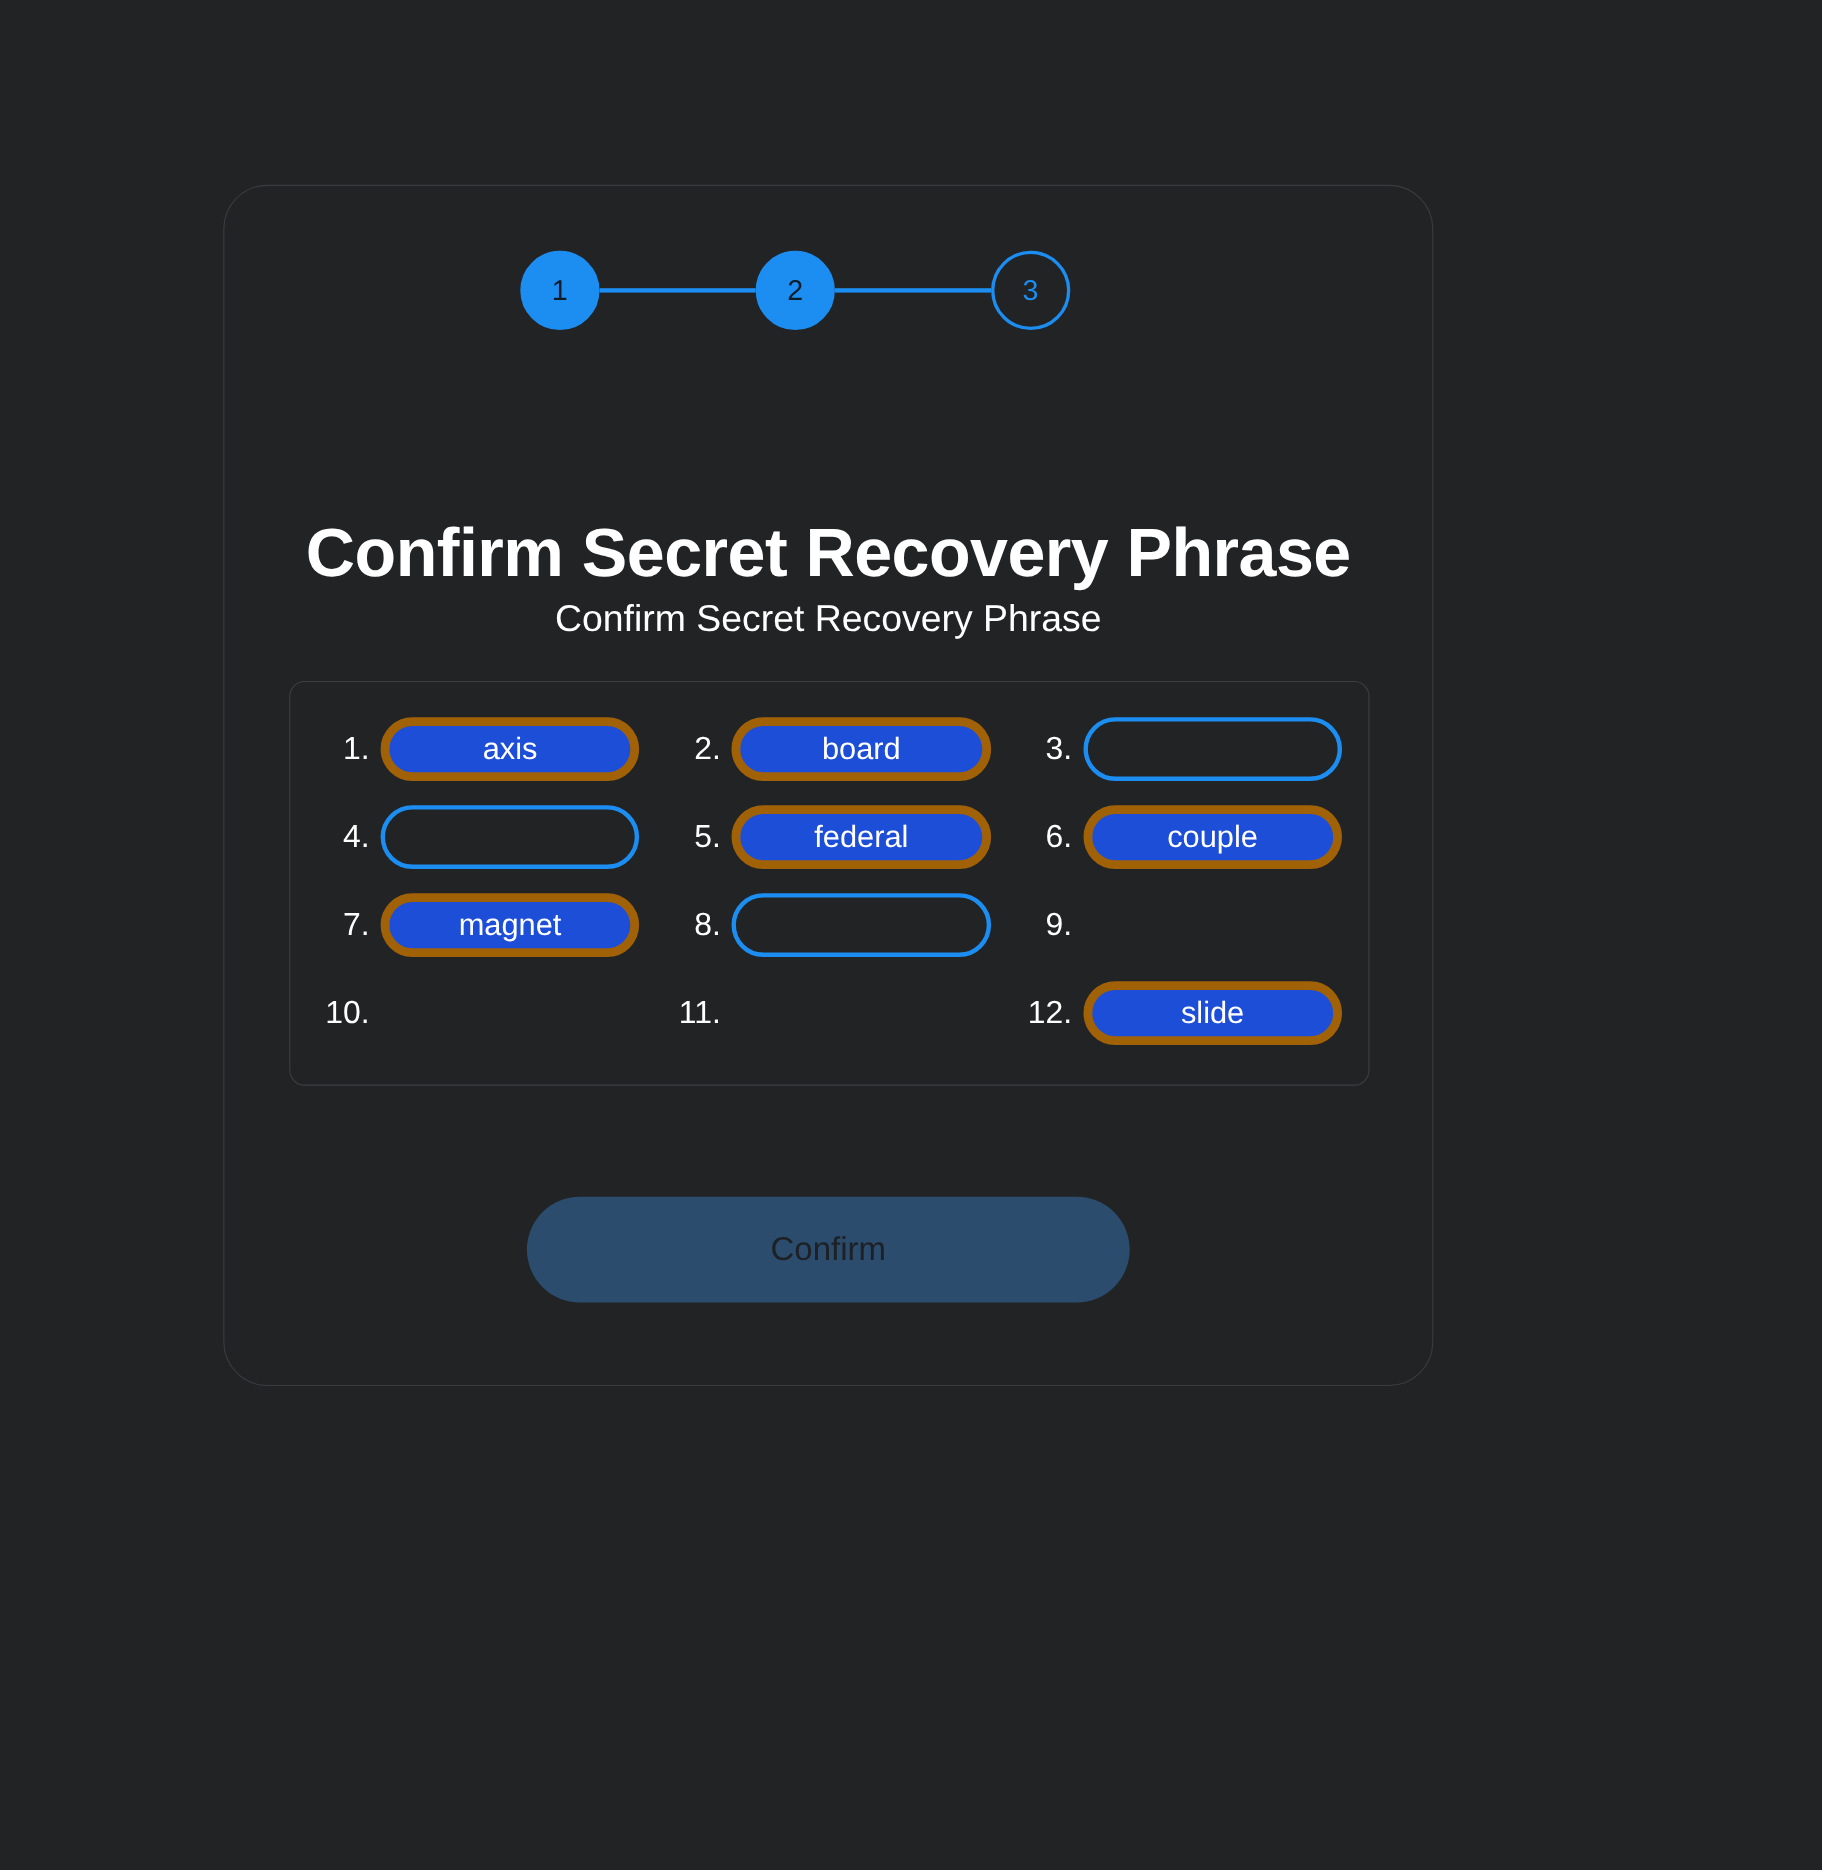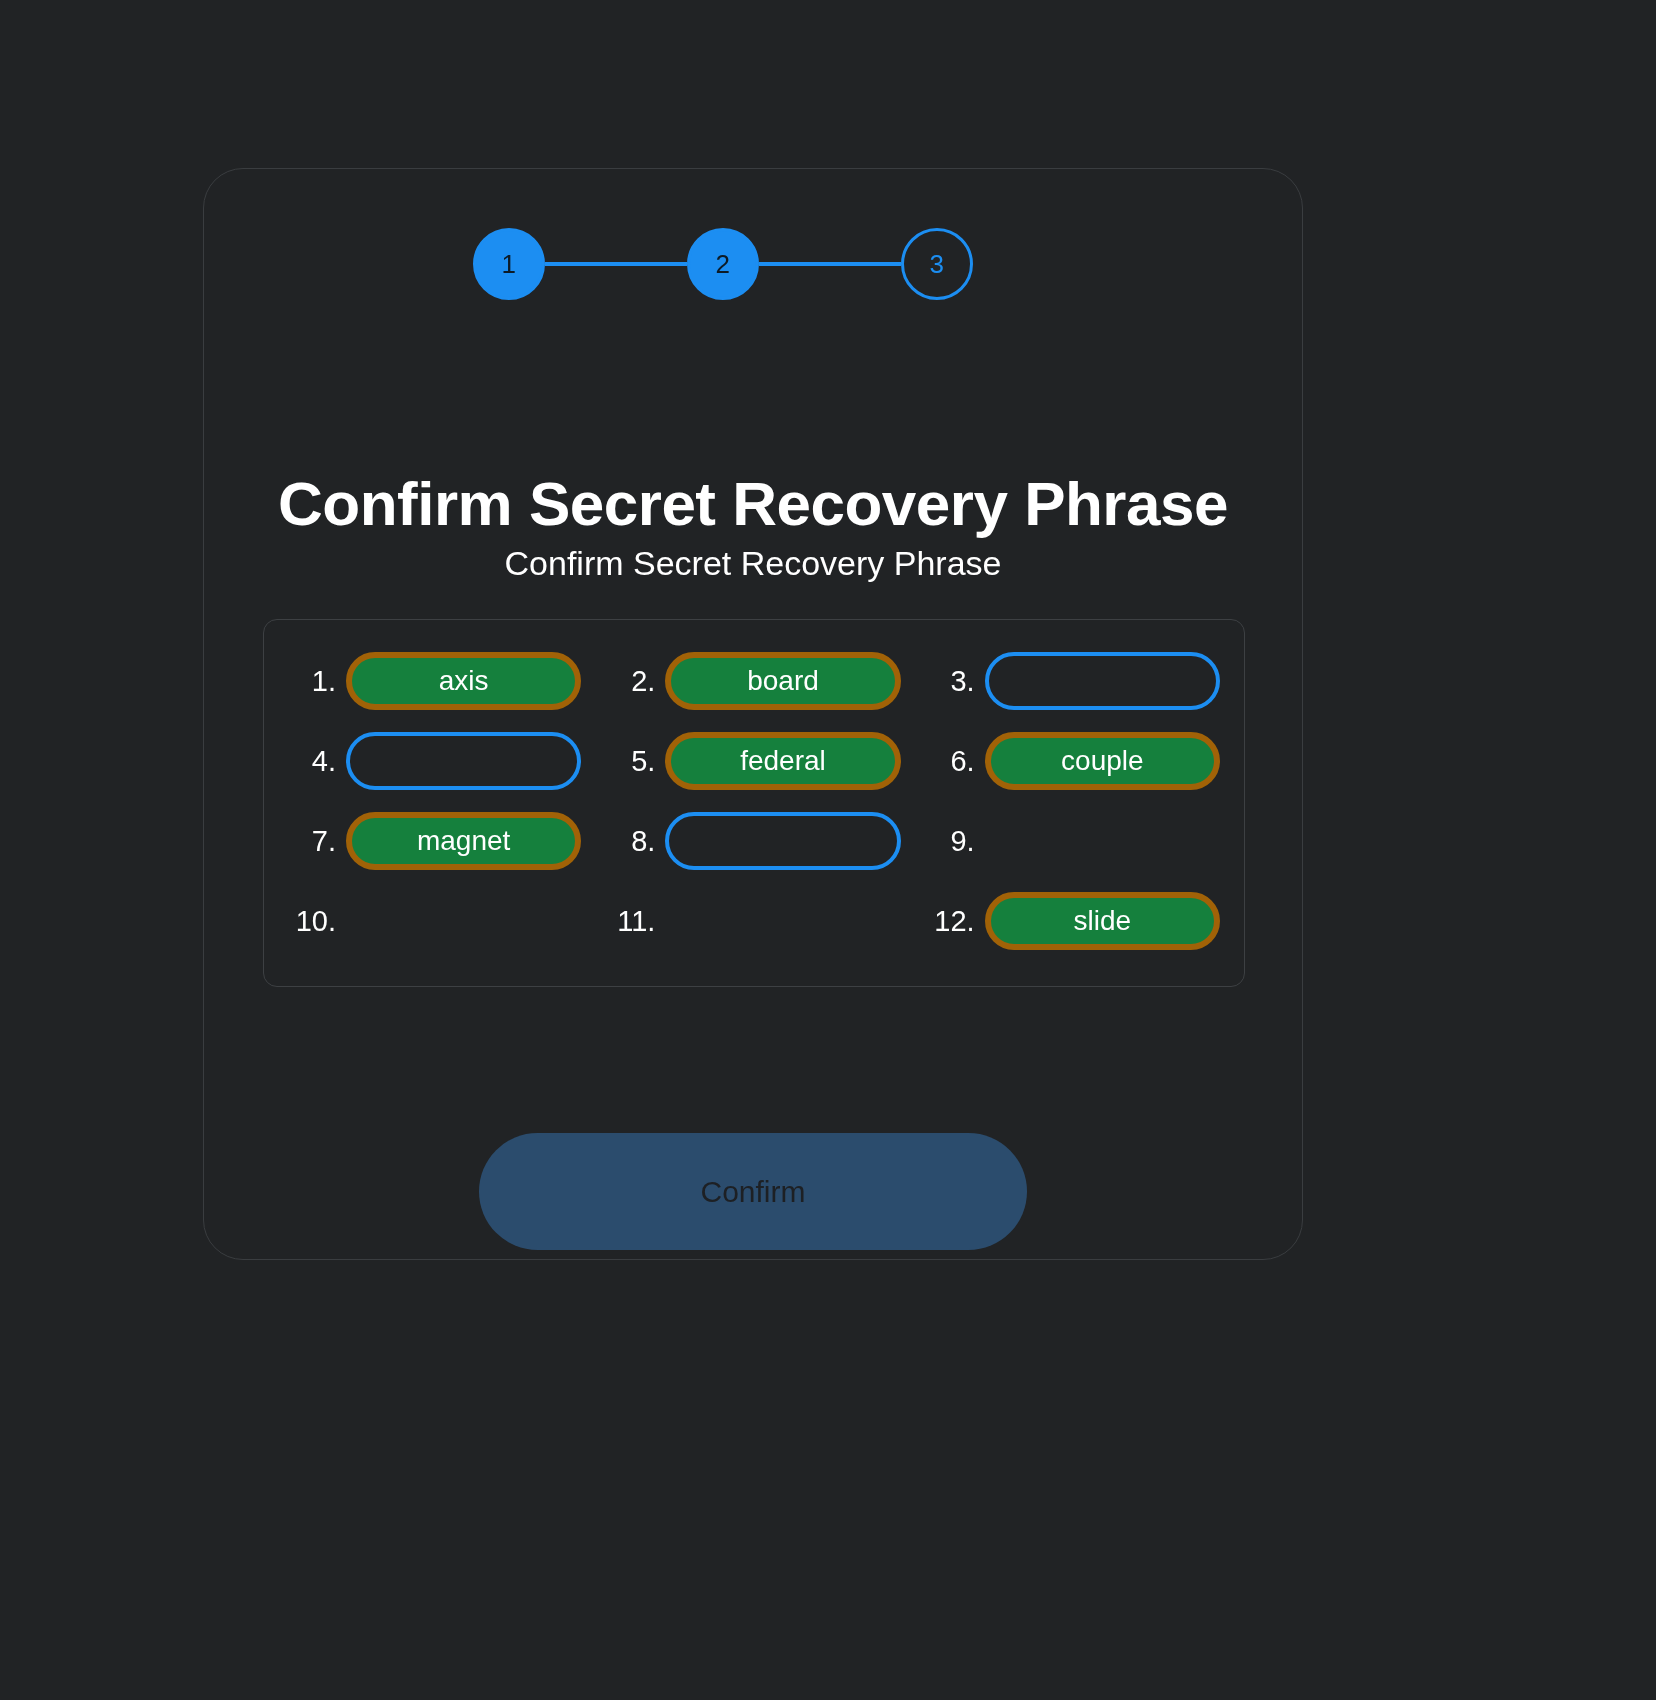--- a/index.html
+++ b/index.html
@@ -157,41 +157,41 @@
     font-size: 29px;
     min-width: 48px;
     text-align: right;
     line-height: 1;
   }
   .word-chip {
     flex: 1;
     height: 58px;
     box-sizing: border-box;
     border-radius: 999px;
-    border: 6px solid #a16207;
-    background: #15803d;
+    border: 8px solid #a16207;
+    background: #1d4ed8;
     color: #ffffff;
     font-size: 28px;
     display: flex;
     align-items: center;
     justify-content: center;
   }
   .word-chip.focused {
     border: 4px solid #1c8ef2;
     background: #212325;
   }
 
   
   .confirm-btn {
     position: absolute;
     left: 50%;
     transform: translateX(-50%);
-    top: 964px;
+    top: 919px;
     width: 548px;
-    height: 117px;
+    height: 96px;
     border: none;
     border-radius: 999px;
     background: #2b4c6d;
     color: #1d2024;
     font-size: 30px;
     font-family: "Liberation Sans", sans-serif;
     cursor: default;
     display: flex;
     align-items: center;
     justify-content: center;

